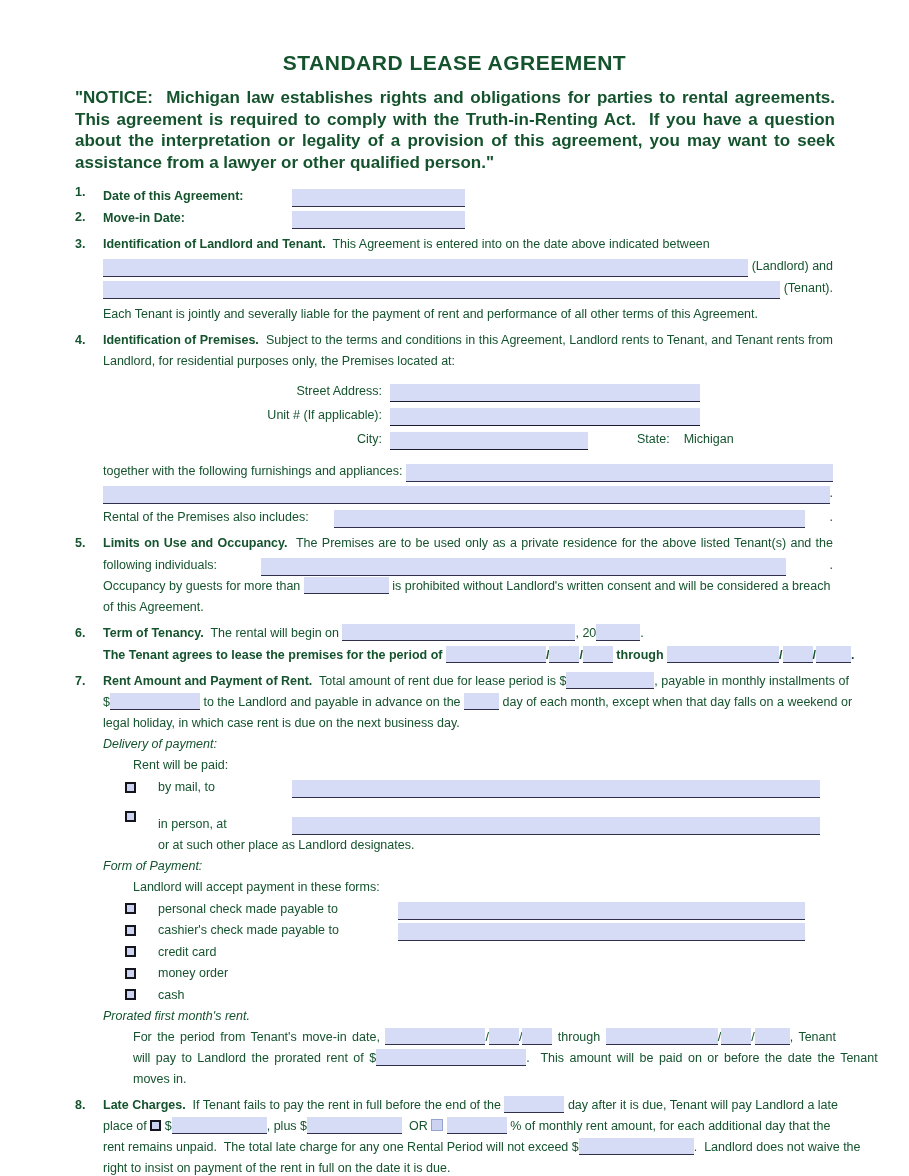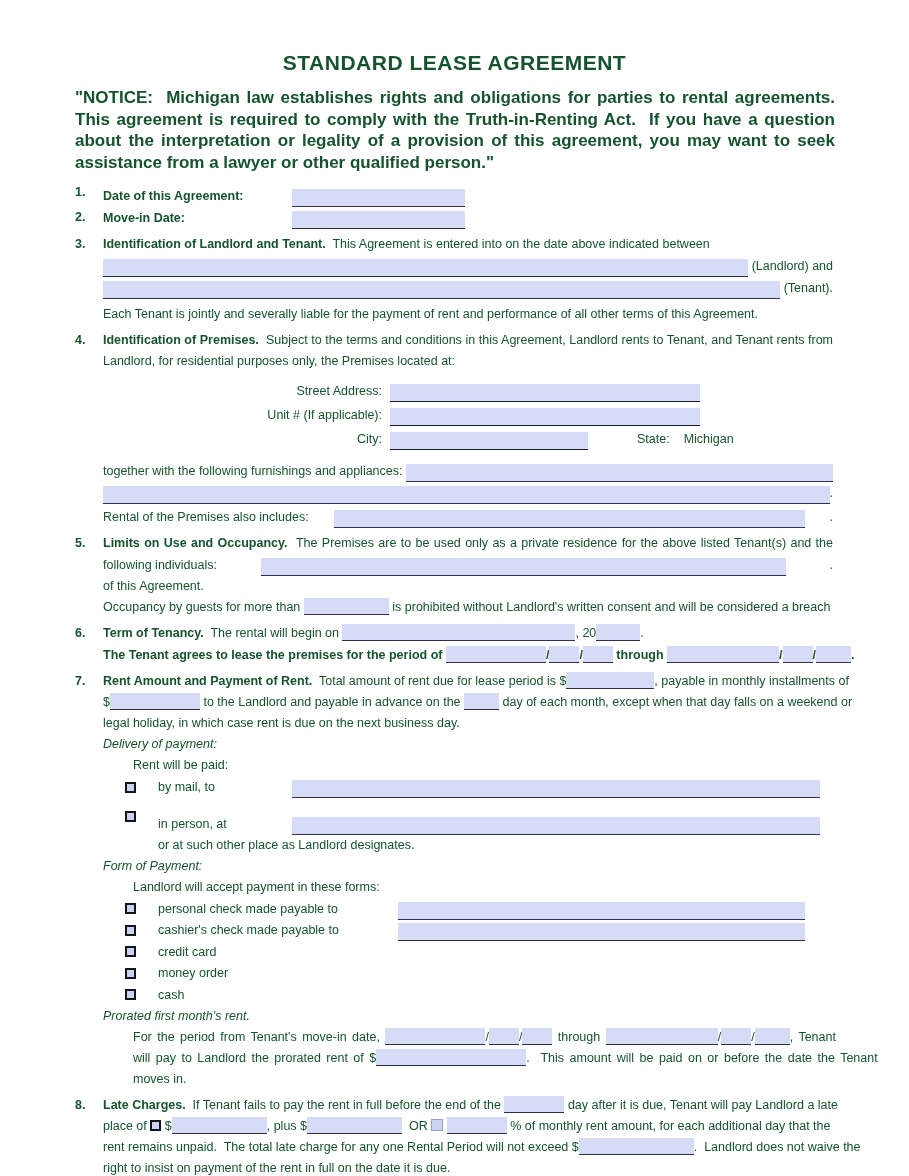--- a/index.html
+++ b/index.html
@@ -149,24 +149,24 @@
     <div class="num">5.</div>
     <div class="ibody">
       <div class="line jl">
         <span class="h">Limits on Use and Occupancy.</span><span class="seg">  The Premises are to be used only as a private residence for the above listed Tenant(s) and the</span>
       </div>
       <div class="frow" style="height:22px;gap:44px;">
         <span class="seg">following individuals:</span>
         <span class="gfld"></span>
         <span class="seg">.</span>
       </div>
+      <div class="line">
+        <span class="seg">Occupancy by guests for more than </span><span class="fld f85"></span><span class="seg"> is prohibited without Landlord's written consent and will be considered a breach</span>
+      </div>
       <div class="line">of this Agreement.</div>
-      <div class="line">
-        <span class="seg">Occupancy by guests for more than </span><span class="fld f85"></span><span class="seg"> is prohibited without Landlord's written consent and will be considered a breach</span>
-      </div>
     </div>
   </div>
 
   <div class="item mt6">
     <div class="num">6.</div>
     <div class="ibody">
       <div class="line">
         <span class="h">Term of Tenancy.</span><span class="seg">  The rental will begin on </span><span class="fld f233"></span><span class="seg">, 20</span><span class="fld f44"></span><span class="seg">.</span>
       </div>
       <div class="line" style="margin-top:1px;font-weight:bold;">

